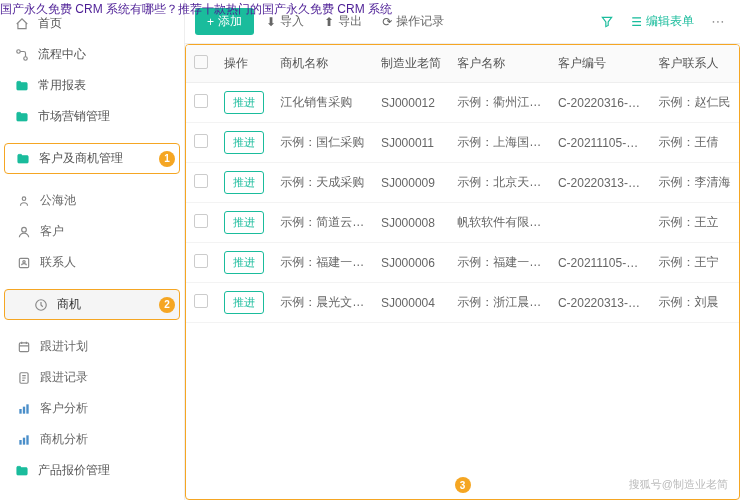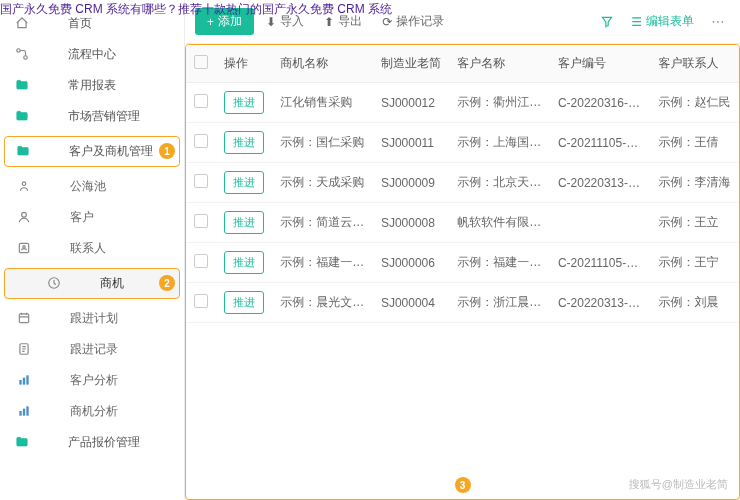--- a/index.html
+++ b/index.html
@@ -1,24 +1,24 @@
 <!DOCTYPE html>
 <html><head>
   <meta charset="utf-8">
   <style>
     * { margin: 0; padding: 0; box-sizing: border-box; }
     body { font-family: -apple-system, "Microsoft YaHei", sans-serif; font-size: 12px; color: #333; background: #fff; width: 740px; height: 500px; overflow: hidden; position: relative; }
     .overlay-title { position: absolute; top: 0; left: 0; right: 0; z-index: 100; font-size: 12px; font-weight: 400; color: #4c1d95; padding: 2px 0; line-height: 1.3; pointer-events: none; }
     .container { display: flex; height: 100%; }
     .sidebar { width: 185px; background: #fff; border-right: 1px solid #eee; overflow-y: auto; padding-top: 8px; }
-    .sidebar-item { display: flex; padding: 7px 10px 7px 14px; cursor: pointer; color: #555; font-size: 12px; position: relative; gap: 30px; }
+    .sidebar-item { display: flex; align-items: center; padding: 7px 10px 7px 14px; cursor: pointer; color: #555; font-size: 12px; position: relative; }
     .sidebar-item.sub { padding-left: 16px; color: #666; }
     .sidebar-item.active { background: #f5f5f5; color: #333; }
-    .sidebar-item.highlighted { border: 1px solid #f5a623; border-radius: 4px; margin: 4px 4px; padding: 6px 10px; }
-    .sidebar-item.highlighted.sub { padding-left: 41px; }
+    .sidebar-item.highlighted { border: 1px solid #f5a623; border-radius: 4px; margin: 11px 4px; padding: 6px 10px; }
+    .sidebar-item.highlighted.sub { padding-left: 28px; }
     .sidebar-item .icon { width: 16px; height: 16px; margin-right: 8px; display: flex; align-items: center; justify-content: center; }
     .sidebar-item .icon svg { width: 14px; height: 14px; }
     .badge-num { position: absolute; right: 4px; width: 16px; height: 16px; border-radius: 50%; background: #f5a623; color: #fff; display: flex; align-items: center; justify-content: center; font-size: 10px; font-weight: bold; }
     .main { flex: 1; display: flex; flex-direction: column; background: #fafafa; }
     .toolbar { display: flex; align-items: center; padding: 8px 10px; background: #fff; border-bottom: 1px solid #eee; gap: 4px; }
     .btn-add { background: #1abc9c; color: #fff; padding: 5px 12px; border-radius: 3px; border: none; cursor: pointer; font-size: 12px; display: flex; align-items: center; gap: 4px; }
     .btn-toolbar { background: transparent; border: none; color: #666; padding: 5px 8px; cursor: pointer; font-size: 12px; display: flex; align-items: center; gap: 4px; }
     .toolbar-right { margin-left: auto; display: flex; align-items: center; gap: 4px; }
     .edit-form { color: #1abc9c; }
     .icon-btn { width: 24px; height: 24px; border: none; background: transparent; cursor: pointer; display: flex; align-items: center; justify-content: center; color: #999; }

